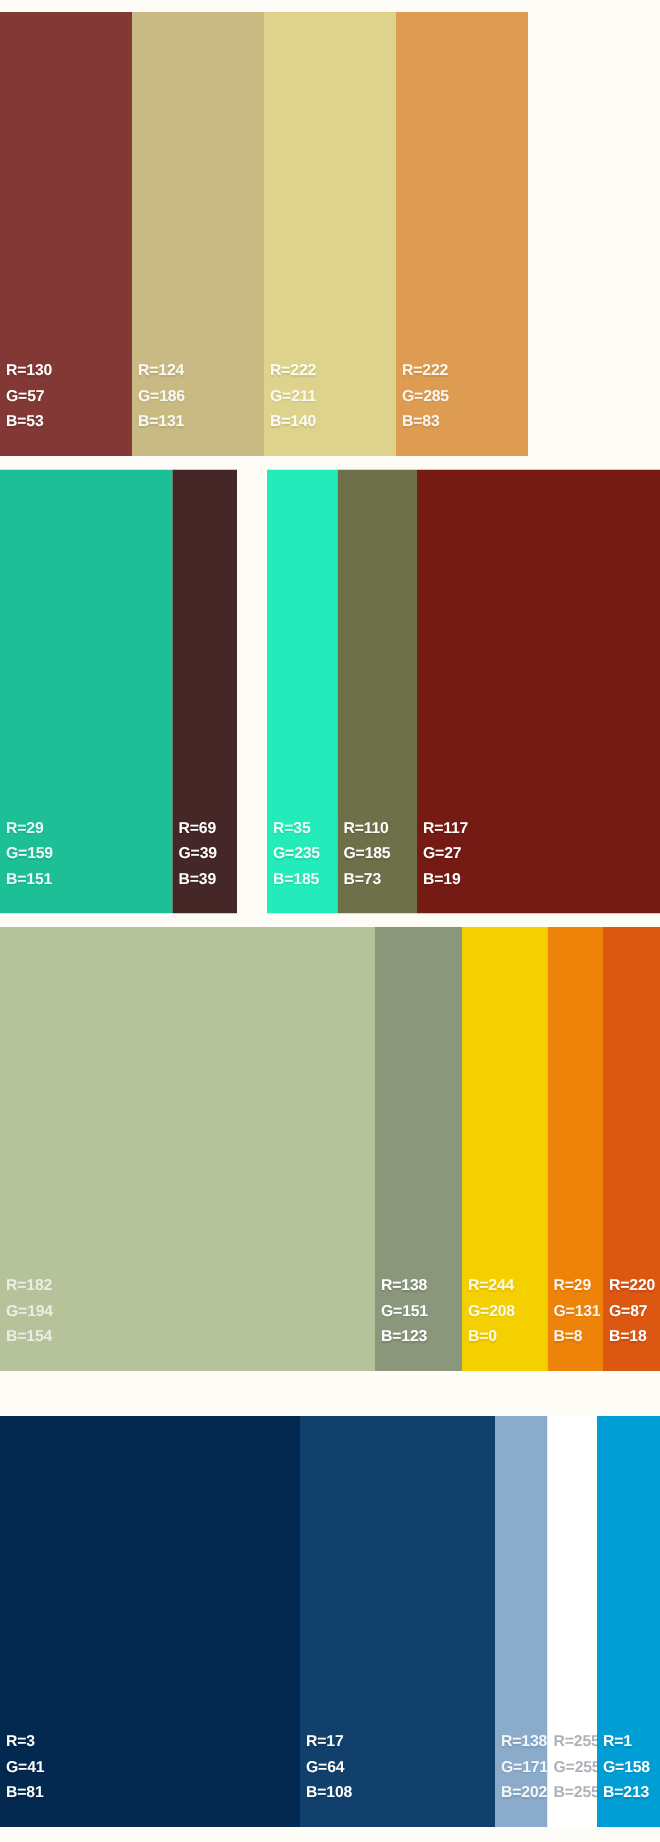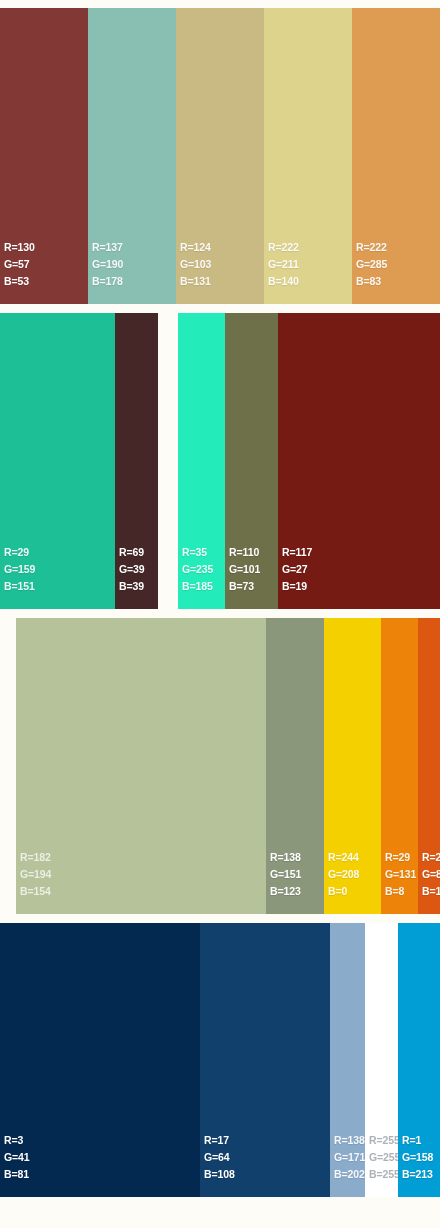--- a/index.html
+++ b/index.html
@@ -82,31 +82,24 @@
   <div class="edge-top" style="height: 8px;"></div>
   <div id="palette-container">
       <div class="palette" style="height: 296px;">
         <div class="swatch txt-light" style="width: 88px; background: rgb(130, 57, 53);">
           <div class="swatch-labels">
             <span class="swatch-label">R=130</span>
             <span class="swatch-label">G=57</span>
             <span class="swatch-label">B=53</span>
           </div>
         </div>
-        <div class="swatch txt-soft" style="width: 88px; background: rgb(137, 190, 178);">
-          <div class="swatch-labels">
-            <span class="swatch-label">R=137</span>
-            <span class="swatch-label">G=190</span>
-            <span class="swatch-label">B=178</span>
-          </div>
-        </div>
         <div class="swatch txt-soft" style="width: 88px; background: rgb(201, 186, 131);">
           <div class="swatch-labels">
             <span class="swatch-label">R=124</span>
-            <span class="swatch-label">G=103</span>
+            <span class="swatch-label">G=186</span>
             <span class="swatch-label">B=131</span>
           </div>
         </div>
         <div class="swatch txt-soft" style="width: 88px; background: rgb(222, 211, 140);">
           <div class="swatch-labels">
             <span class="swatch-label">R=222</span>
             <span class="swatch-label">G=211</span>
             <span class="swatch-label">B=140</span>
           </div>
         </div>
@@ -137,34 +130,34 @@
         <div class="swatch txt-soft" style="width: 47px; background: rgb(35, 235, 185); margin-left: 20px;">
           <div class="swatch-labels">
             <span class="swatch-label">R=35</span>
             <span class="swatch-label">G=235</span>
             <span class="swatch-label">B=185</span>
           </div>
         </div>
         <div class="swatch txt-light" style="width: 53px; background: rgb(110, 112, 73);">
           <div class="swatch-labels">
             <span class="swatch-label">R=110</span>
-            <span class="swatch-label">G=101</span>
+            <span class="swatch-label">G=185</span>
             <span class="swatch-label">B=73</span>
           </div>
         </div>
         <div class="swatch txt-light" style="width: 182px; background: rgb(117, 27, 19);">
           <div class="swatch-labels">
             <span class="swatch-label">R=117</span>
             <span class="swatch-label">G=27</span>
             <span class="swatch-label">B=19</span>
           </div>
         </div>
       </div>
       <div class="palette-gap" style="height: 9px;"></div>
-      <div class="palette" style="height: 296px; padding-left: 16px;">
+      <div class="palette" style="height: 296px;">
         <div class="swatch txt-faint" style="width: 250px; background: rgb(182, 194, 154);">
           <div class="swatch-labels">
             <span class="swatch-label">R=182</span>
             <span class="swatch-label">G=194</span>
             <span class="swatch-label">B=154</span>
           </div>
         </div>
         <div class="swatch txt-light" style="width: 58px; background: rgb(138, 151, 123);">
           <div class="swatch-labels">
             <span class="swatch-label">R=138</span>
@@ -188,21 +181,21 @@
         </div>
         <div class="swatch txt-light" style="width: 38px; background: rgb(220, 87, 18);">
           <div class="swatch-labels">
             <span class="swatch-label">R=220</span>
             <span class="swatch-label">G=87</span>
             <span class="swatch-label">B=18</span>
           </div>
         </div>
       </div>
       <div class="palette-gap" style="height: 9px;"></div>
-      <div class="palette" style="height: 274px;">
+      <div class="palette" style="height: 274px; margin-top: 21px;">
         <div class="swatch txt-light" style="width: 200px; background: rgb(3, 41, 81);">
           <div class="swatch-labels">
             <span class="swatch-label">R=3</span>
             <span class="swatch-label">G=41</span>
             <span class="swatch-label">B=81</span>
           </div>
         </div>
         <div class="swatch txt-light" style="width: 130px; background: rgb(17, 64, 108);">
           <div class="swatch-labels">
             <span class="swatch-label">R=17</span>

